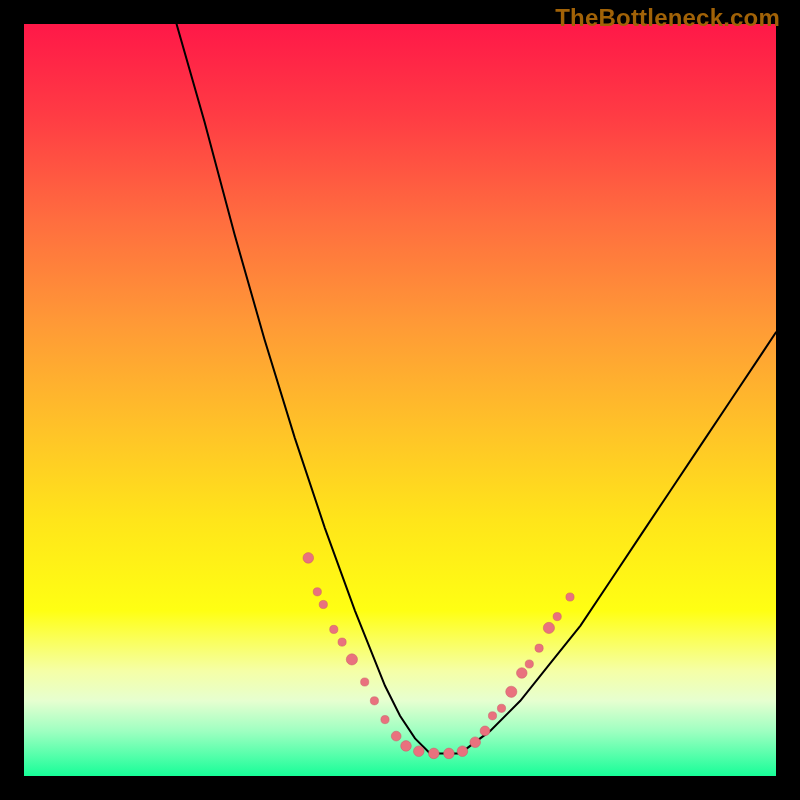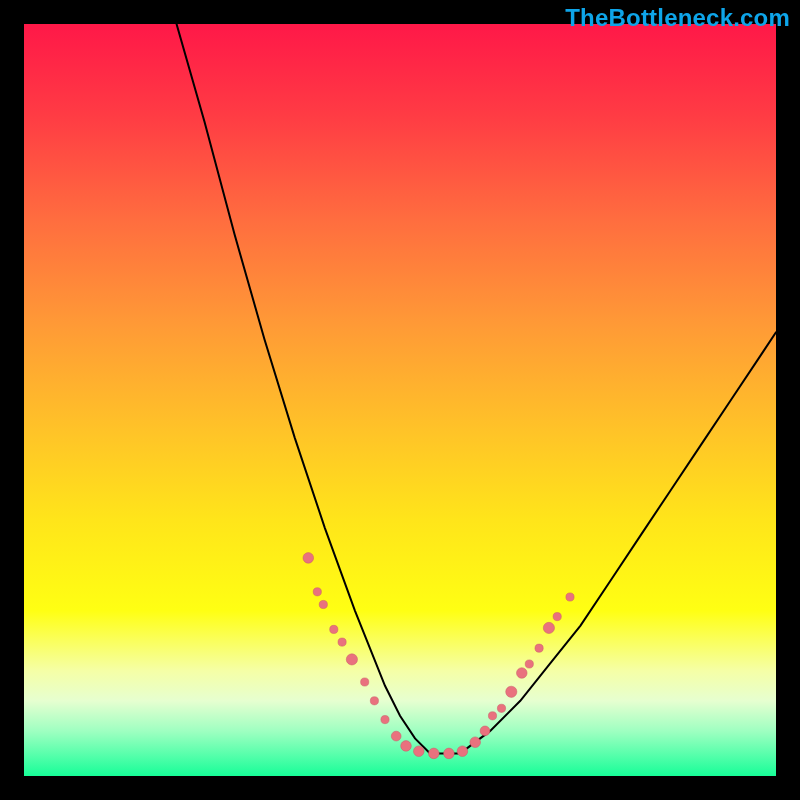--- a/index.html
+++ b/index.html
@@ -26,22 +26,22 @@
       #ffe51a 66%,
       #ffff13 78%,
       #f5ffa6 86%,
       #e6ffd0 90%,
       #9fffc1 94%,
       #17fe98 100%);
   }
   .watermark {
     position: absolute;
     top: 4px;
-    right: 10px;
-    color: #0ea5e9;
+    right: 20px;
+    color: #a16207;
     font-size: 24px;
     font-weight: bold;
     letter-spacing: 0.2px;
     user-select: none;
   }
   svg.plot {
     position: absolute;
     left: 0;
     top: 0;
     width: 752px;

